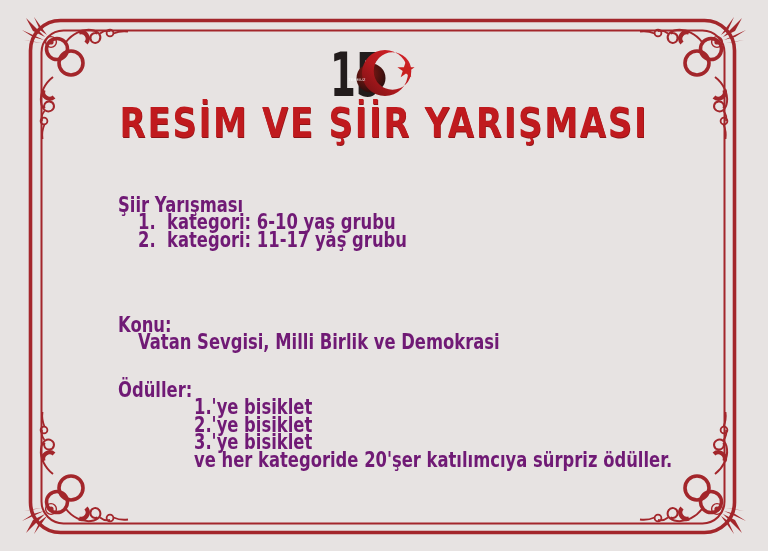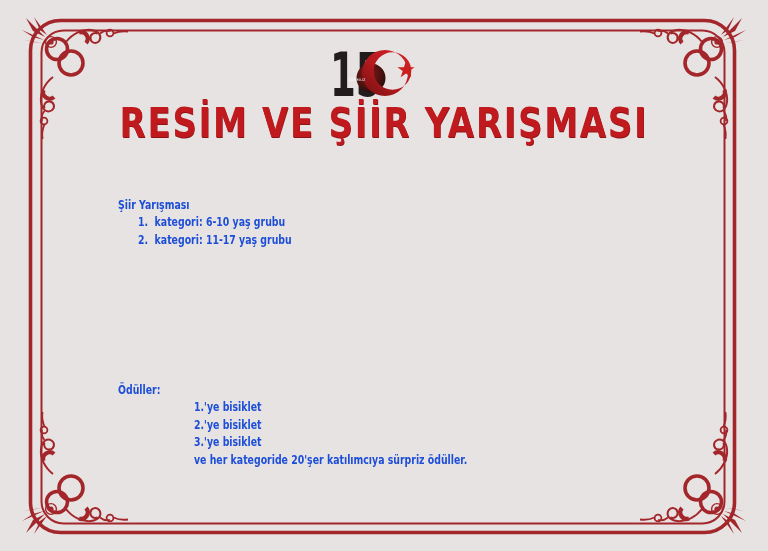--- a/index.html
+++ b/index.html
@@ -12,21 +12,21 @@
   .border-svg{position:absolute;left:0;top:0;width:768px;height:551px;}
   .logo{position:absolute;left:325px;top:42px;width:100px;height:60px;}
   .title{
     position:absolute;top:100px;left:50%;
     transform:translateX(-50%) scaleX(0.85);
     transform-origin:center top;
     font-size:40px;font-weight:bold;letter-spacing:2px;
     white-space:nowrap;color:#c01a1e;
     text-shadow:0.5px 0.5px 0 #8e1315;
   }
-  .sec{position:absolute;left:118px;color:#1d4ed8;font-weight:bold;font-size:12px;}
+  .sec{position:absolute;left:118px;color:#701a75;font-weight:bold;font-size:21px;}
   .line{
     display:block;line-height:17.4px;white-space:pre;
     transform:scaleX(0.78);transform-origin:left center;
   }
   .sec .item{margin-left:20px;}
   .sec.rewards .item{margin-left:76px;}
   .s1{top:197px;}
   .s2{top:265px;}
   .s3{top:317px;}
   .s4{top:382px;}
@@ -94,20 +94,24 @@
 
   <div class="title">RESİM VE ŞİİR YARIŞMASI</div>
 
   <div class="sec s1">
     <span class="line">Şiir Yarışması</span>
     <span class="line item">1.  kategori: 6-10 yaş grubu</span>
     <span class="line item">2.  kategori: 11-17 yaş grubu</span>
   </div>
 
 
+  <div class="sec s3">
+    <span class="line">Konu:</span>
+    <span class="line item">Vatan Sevgisi, Milli Birlik ve Demokrasi</span>
+  </div>
 
   <div class="sec s4 rewards">
     <span class="line">Ödüller:</span>
     <span class="line item">1.'ye bisiklet</span>
     <span class="line item">2.'ye bisiklet</span>
     <span class="line item">3.'ye bisiklet</span>
     <span class="line item">ve her kategoride 20'şer katılımcıya sürpriz ödüller.</span>
   </div>
 
 </div>

